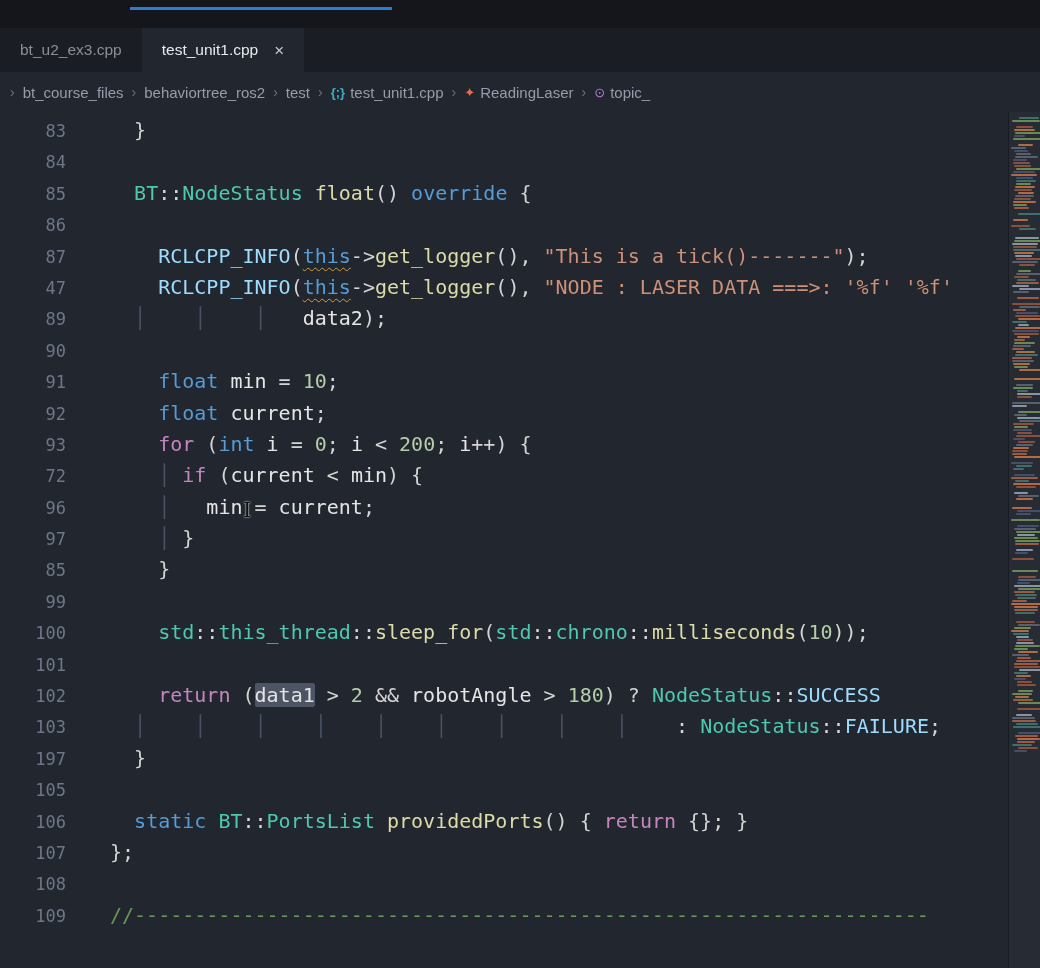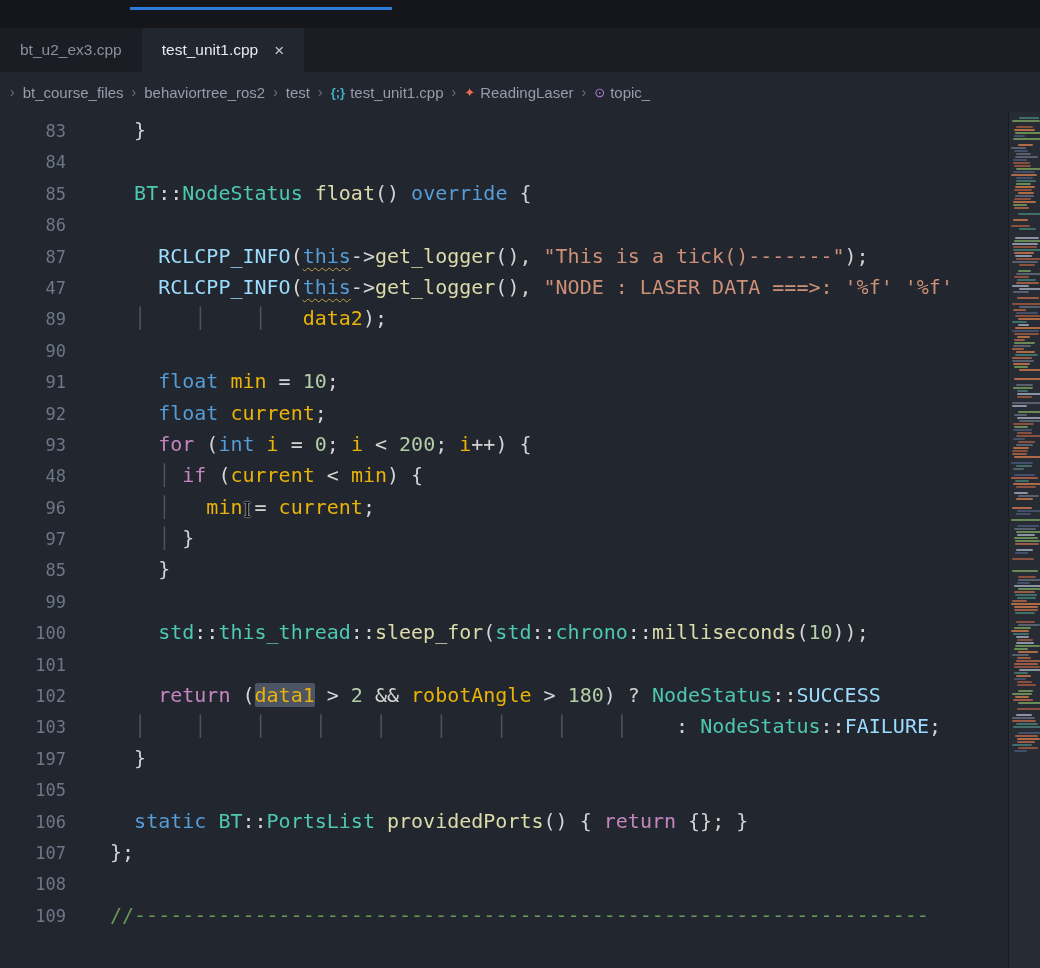--- a/index.html
+++ b/index.html
@@ -34,21 +34,21 @@
   .ln{display:inline-block;width:66px;text-align:right;color:#6e7787;font-size:17px;
     margin-right:44px;vertical-align:baseline}
   .code{white-space:pre}
 
   
   .t-pl{color:#d4d4d4}
   .t-kw{color:#569cd6}
   .t-ctl{color:#c586c0}
   .t-typ{color:#4ec9b0}
   .t-fn{color:#dcdcaa}
-  .t-var{color:#eab308}
+  .t-var{color:#e5e5e5}
   .t-mac{color:#9cdcfe}
   .t-num{color:#b5cea8}
   .t-str{color:#ce9178}
   .t-cmt{color:#6a9955}
   .t-enm{color:#9cdcfe}
   .t-g{color:#4a5364}
   .t-sq{text-decoration:underline;text-decoration-style:wavy;
     text-decoration-color:#c8a04a;text-underline-offset:4px;text-decoration-thickness:1px}
   .t-hl{background:#4d5464;border-radius:2px}
 
@@ -117,21 +117,21 @@
         <div class="line"><span class="ln">84</span><span class="code"></span></div>
         <div class="line"><span class="ln">85</span><span class="code"><span class="t-pl">  </span><span class="t-typ">BT</span><span class="t-pl">::</span><span class="t-typ">NodeStatus</span><span class="t-pl"> </span><span class="t-fn">float</span><span class="t-pl">() </span><span class="t-kw">override</span><span class="t-pl"> {</span></span></div>
         <div class="line"><span class="ln">86</span><span class="code"></span></div>
         <div class="line"><span class="ln">87</span><span class="code"><span class="t-pl">    </span><span class="t-mac">RCLCPP_INFO</span><span class="t-pl">(</span><span class="t-kw t-sq">this</span><span class="t-pl">-&gt;</span><span class="t-fn">get_logger</span><span class="t-pl">(), </span><span class="t-str">"This is a tick()-------"</span><span class="t-pl">);</span></span></div>
         <div class="line"><span class="ln">47</span><span class="code"><span class="t-pl">    </span><span class="t-mac">RCLCPP_INFO</span><span class="t-pl">(</span><span class="t-kw t-sq">this</span><span class="t-pl">-&gt;</span><span class="t-fn">get_logger</span><span class="t-pl">(), </span><span class="t-str">"NODE : LASER DATA ===&gt;: '%f' '%f'</span></span></div>
         <div class="line"><span class="ln">89</span><span class="code"><span class="t-pl">  </span><span class="t-g">│    </span><span class="t-g">│    </span><span class="t-g">│   </span><span class="t-var">data2</span><span class="t-pl">);</span></span></div>
         <div class="line"><span class="ln">90</span><span class="code"></span></div>
         <div class="line"><span class="ln">91</span><span class="code"><span class="t-pl">    </span><span class="t-kw">float</span><span class="t-pl"> </span><span class="t-var">min</span><span class="t-pl"> = </span><span class="t-num">10</span><span class="t-pl">;</span></span></div>
         <div class="line"><span class="ln">92</span><span class="code"><span class="t-pl">    </span><span class="t-kw">float</span><span class="t-pl"> </span><span class="t-var">current</span><span class="t-pl">;</span></span></div>
         <div class="line"><span class="ln">93</span><span class="code"><span class="t-pl">    </span><span class="t-ctl">for</span><span class="t-pl"> (</span><span class="t-kw">int</span><span class="t-pl"> </span><span class="t-var">i</span><span class="t-pl"> = </span><span class="t-num">0</span><span class="t-pl">; </span><span class="t-var">i</span><span class="t-pl"> &lt; </span><span class="t-num">200</span><span class="t-pl">; </span><span class="t-var">i</span><span class="t-pl">++) {</span></span></div>
-        <div class="line"><span class="ln">48</span><span class="code"><span class="t-pl">    </span><span class="t-g">│</span><span class="t-pl"> </span><span class="t-ctl">if</span><span class="t-pl"> (</span><span class="t-var">current</span><span class="t-pl"> &lt; </span><span class="t-var">min</span><span class="t-pl">) {</span></span></div>
+        <div class="line"><span class="ln">72</span><span class="code"><span class="t-pl">    </span><span class="t-g">│</span><span class="t-pl"> </span><span class="t-ctl">if</span><span class="t-pl"> (</span><span class="t-var">current</span><span class="t-pl"> &lt; </span><span class="t-var">min</span><span class="t-pl">) {</span></span></div>
         <div class="line"><span class="ln">96</span><span class="code"><span class="t-pl">    </span><span class="t-g">│</span><span class="t-pl">   </span><span class="t-var">min</span><span class="t-pl"> = </span><span class="t-var">current</span><span class="t-pl">;</span></span></div>
         <div class="line"><span class="ln">97</span><span class="code"><span class="t-pl">    </span><span class="t-g">│</span><span class="t-pl"> }</span></span></div>
         <div class="line"><span class="ln">85</span><span class="code"><span class="t-pl">    }</span></span></div>
         <div class="line"><span class="ln">99</span><span class="code"></span></div>
         <div class="line"><span class="ln">100</span><span class="code"><span class="t-pl">    </span><span class="t-typ">std</span><span class="t-pl">::</span><span class="t-typ">this_thread</span><span class="t-pl">::</span><span class="t-fn">sleep_for</span><span class="t-pl">(</span><span class="t-typ">std</span><span class="t-pl">::</span><span class="t-typ">chrono</span><span class="t-pl">::</span><span class="t-fn">milliseconds</span><span class="t-pl">(</span><span class="t-num">10</span><span class="t-pl">));</span></span></div>
         <div class="line"><span class="ln">101</span><span class="code"></span></div>
         <div class="line"><span class="ln">102</span><span class="code"><span class="t-pl">    </span><span class="t-ctl">return</span><span class="t-pl"> (</span><span class="t-var t-hl">data1</span><span class="t-pl"> &gt; </span><span class="t-num">2</span><span class="t-pl"> &amp;&amp; </span><span class="t-var">robotAngle</span><span class="t-pl"> &gt; </span><span class="t-num">180</span><span class="t-pl">) ? </span><span class="t-typ">NodeStatus</span><span class="t-pl">::</span><span class="t-enm">SUCCESS</span></span></div>
         <div class="line"><span class="ln">103</span><span class="code"><span class="t-pl">  </span><span class="t-g">│    </span><span class="t-g">│    </span><span class="t-g">│    </span><span class="t-g">│    </span><span class="t-g">│    </span><span class="t-g">│    </span><span class="t-g">│    </span><span class="t-g">│    </span><span class="t-g">│    </span><span class="t-pl">: </span><span class="t-typ">NodeStatus</span><span class="t-pl">::</span><span class="t-enm">FAILURE</span><span class="t-pl">;</span></span></div>
         <div class="line"><span class="ln">197</span><span class="code"><span class="t-pl">  }</span></span></div>
         <div class="line"><span class="ln">105</span><span class="code"></span></div>

